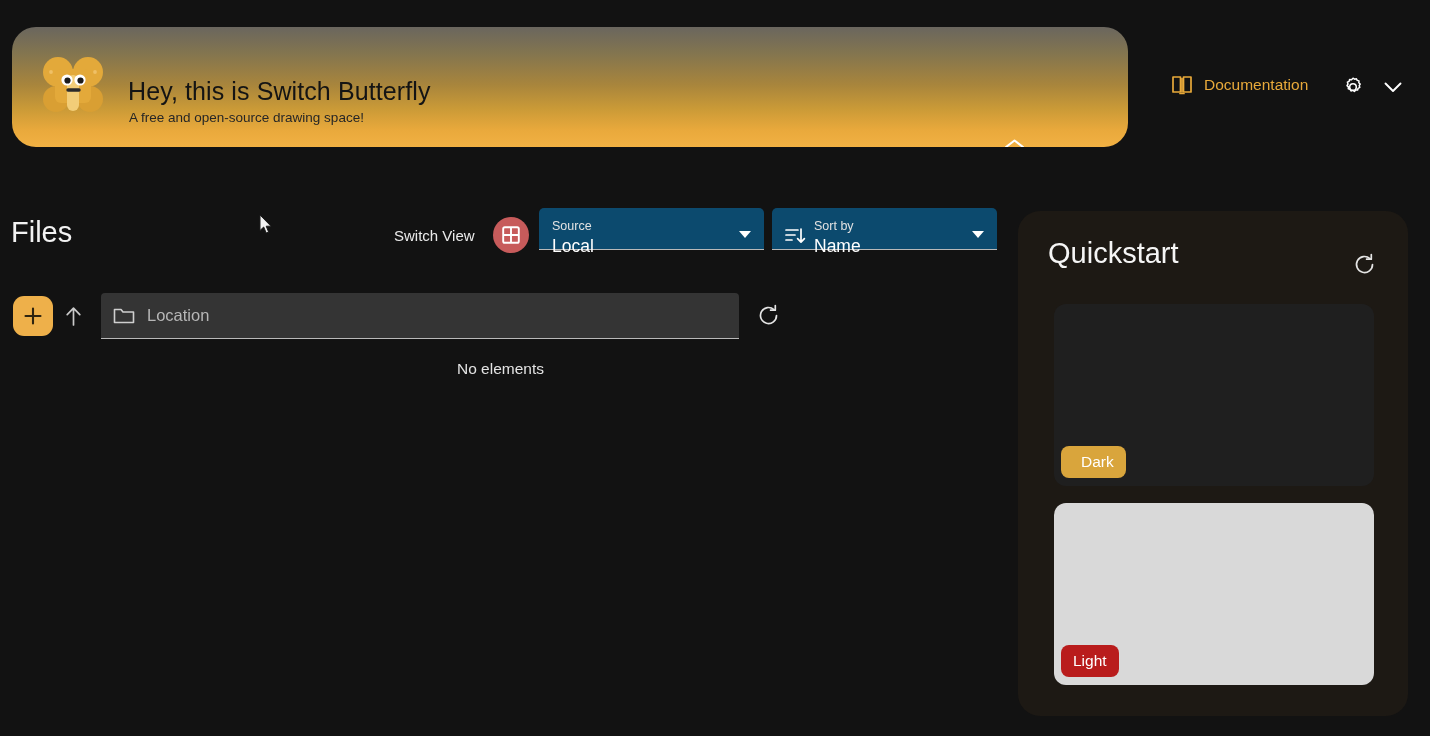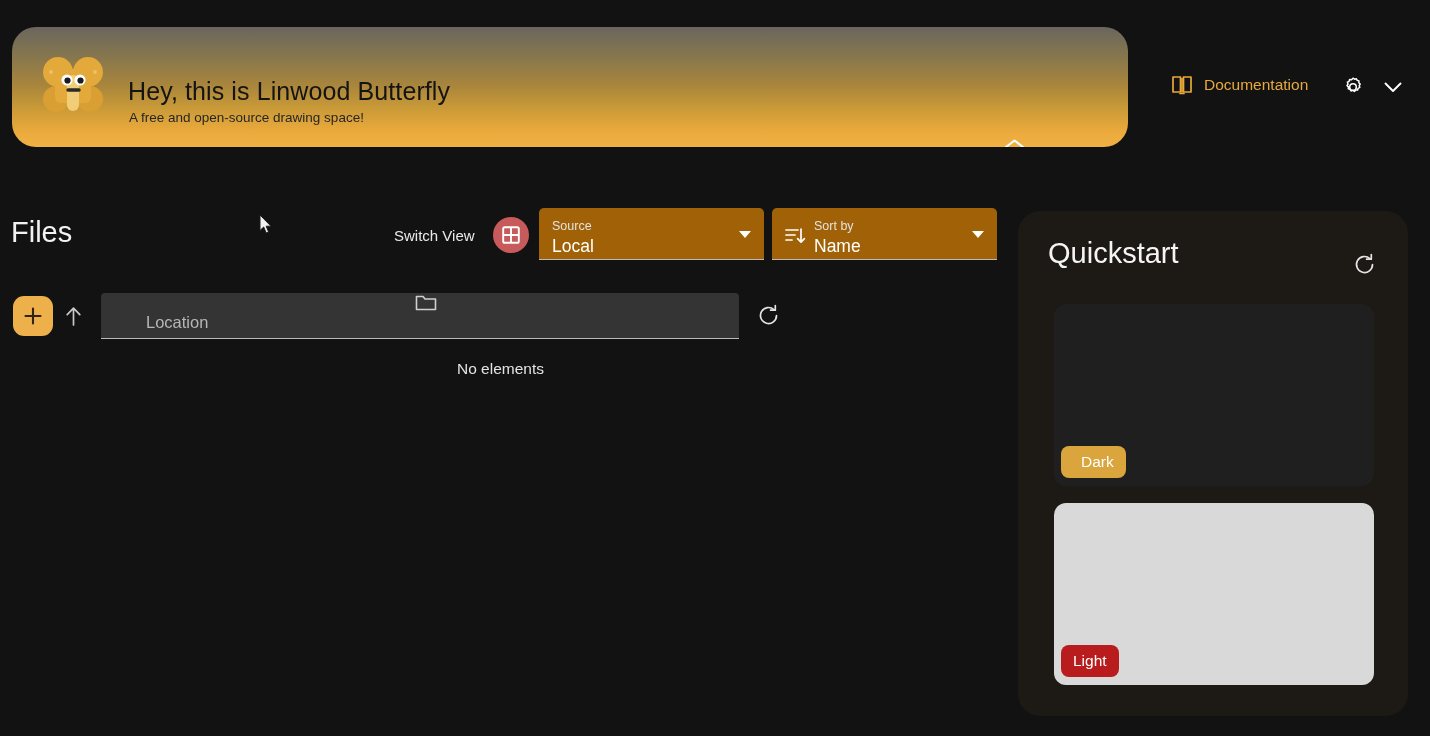--- a/index.html
+++ b/index.html
@@ -77,22 +77,22 @@
   }
   .switch-view-btn {
     position: absolute; left: 493px; top: 217px;
     width: 36px; height: 36px; border-radius: 50%;
     background: #c75b5b; border: none; padding: 0;
     display: flex; align-items: center; justify-content: center;
     cursor: pointer;
   }
 
   .select-field {
-    position: absolute; top: 208px; height: 52px;
-    background: #a16207;
+    position: absolute; top: 208px; height: 42px;
+    background: #0c4a6e;
     border-radius: 5px 5px 0 0;
     border-bottom: 1.5px solid #b9b9b9;
     cursor: pointer;
   }
   .select-source { left: 539px; width: 225px; }
   .select-sort   { left: 772px; width: 225px; }
   .select-label {
     position: absolute; top: 11px; font-size: 12.5px; color: #e2e2e2;
   }
   .select-value {
@@ -122,21 +122,20 @@
     width: 23px; height: 25px; cursor: pointer;
   }
   .location-field {
     position: absolute; left: 101px; top: 293px;
     width: 638px; height: 46px;
     background: #343434;
     border-radius: 4px 4px 0 0;
     border-bottom: 1.5px solid #b9b9b9;
     display: flex; align-items: center;
     cursor: text;
-    flex-direction: column;
   }
   .folder-icon { margin-left: 12px; width: 22px; height: 20px; flex: none; }
   .location-input {
     background: transparent; border: none; outline: none;
     color: #ffffff; font-family: inherit; font-size: 16.5px;
     margin-left: 12px; width: 560px; padding: 0;
   }
   .location-input::placeholder { color: #b6b6b6; }
 
   .refresh-files-btn {
@@ -213,21 +212,21 @@
       <circle cx="9" cy="17" r="1.9" fill="#efc066"></circle>
       <circle cx="53" cy="17" r="1.9" fill="#efc066"></circle>
       <rect x="25" y="20" width="12" height="36" rx="6" fill="#f2cd78"></rect>
       <circle cx="25" cy="25" r="5.6" fill="#ffffff"></circle>
       <circle cx="38" cy="25" r="5.6" fill="#ffffff"></circle>
       <circle cx="25.5" cy="25.5" r="3.1" fill="#1c1c1c"></circle>
       <circle cx="38.5" cy="25.5" r="3.1" fill="#1c1c1c"></circle>
       <path d="M26 35 h11" stroke="#2a2a2a" stroke-width="3.4" stroke-linecap="round" fill="none"></path>
     </svg>
 
-    <div class="banner-title">Hey, this is Linwood Butterfly</div>
+    <div class="banner-title">Hey, this is Switch Butterfly</div>
     <div class="banner-sub">A free and open-source drawing space!</div>
 
 
     <svg class="banner-collapse" viewBox="0 0 25 14">
       <path d="M4 10 L12.5 3.5 L21 10" stroke="#ffffff" stroke-width="2.1" fill="none" stroke-linecap="round" stroke-linejoin="round"></path>
     </svg>
   </div>
 
   <div class="doc-link">
     <svg width="24" height="22" viewBox="0 0 24 22">

